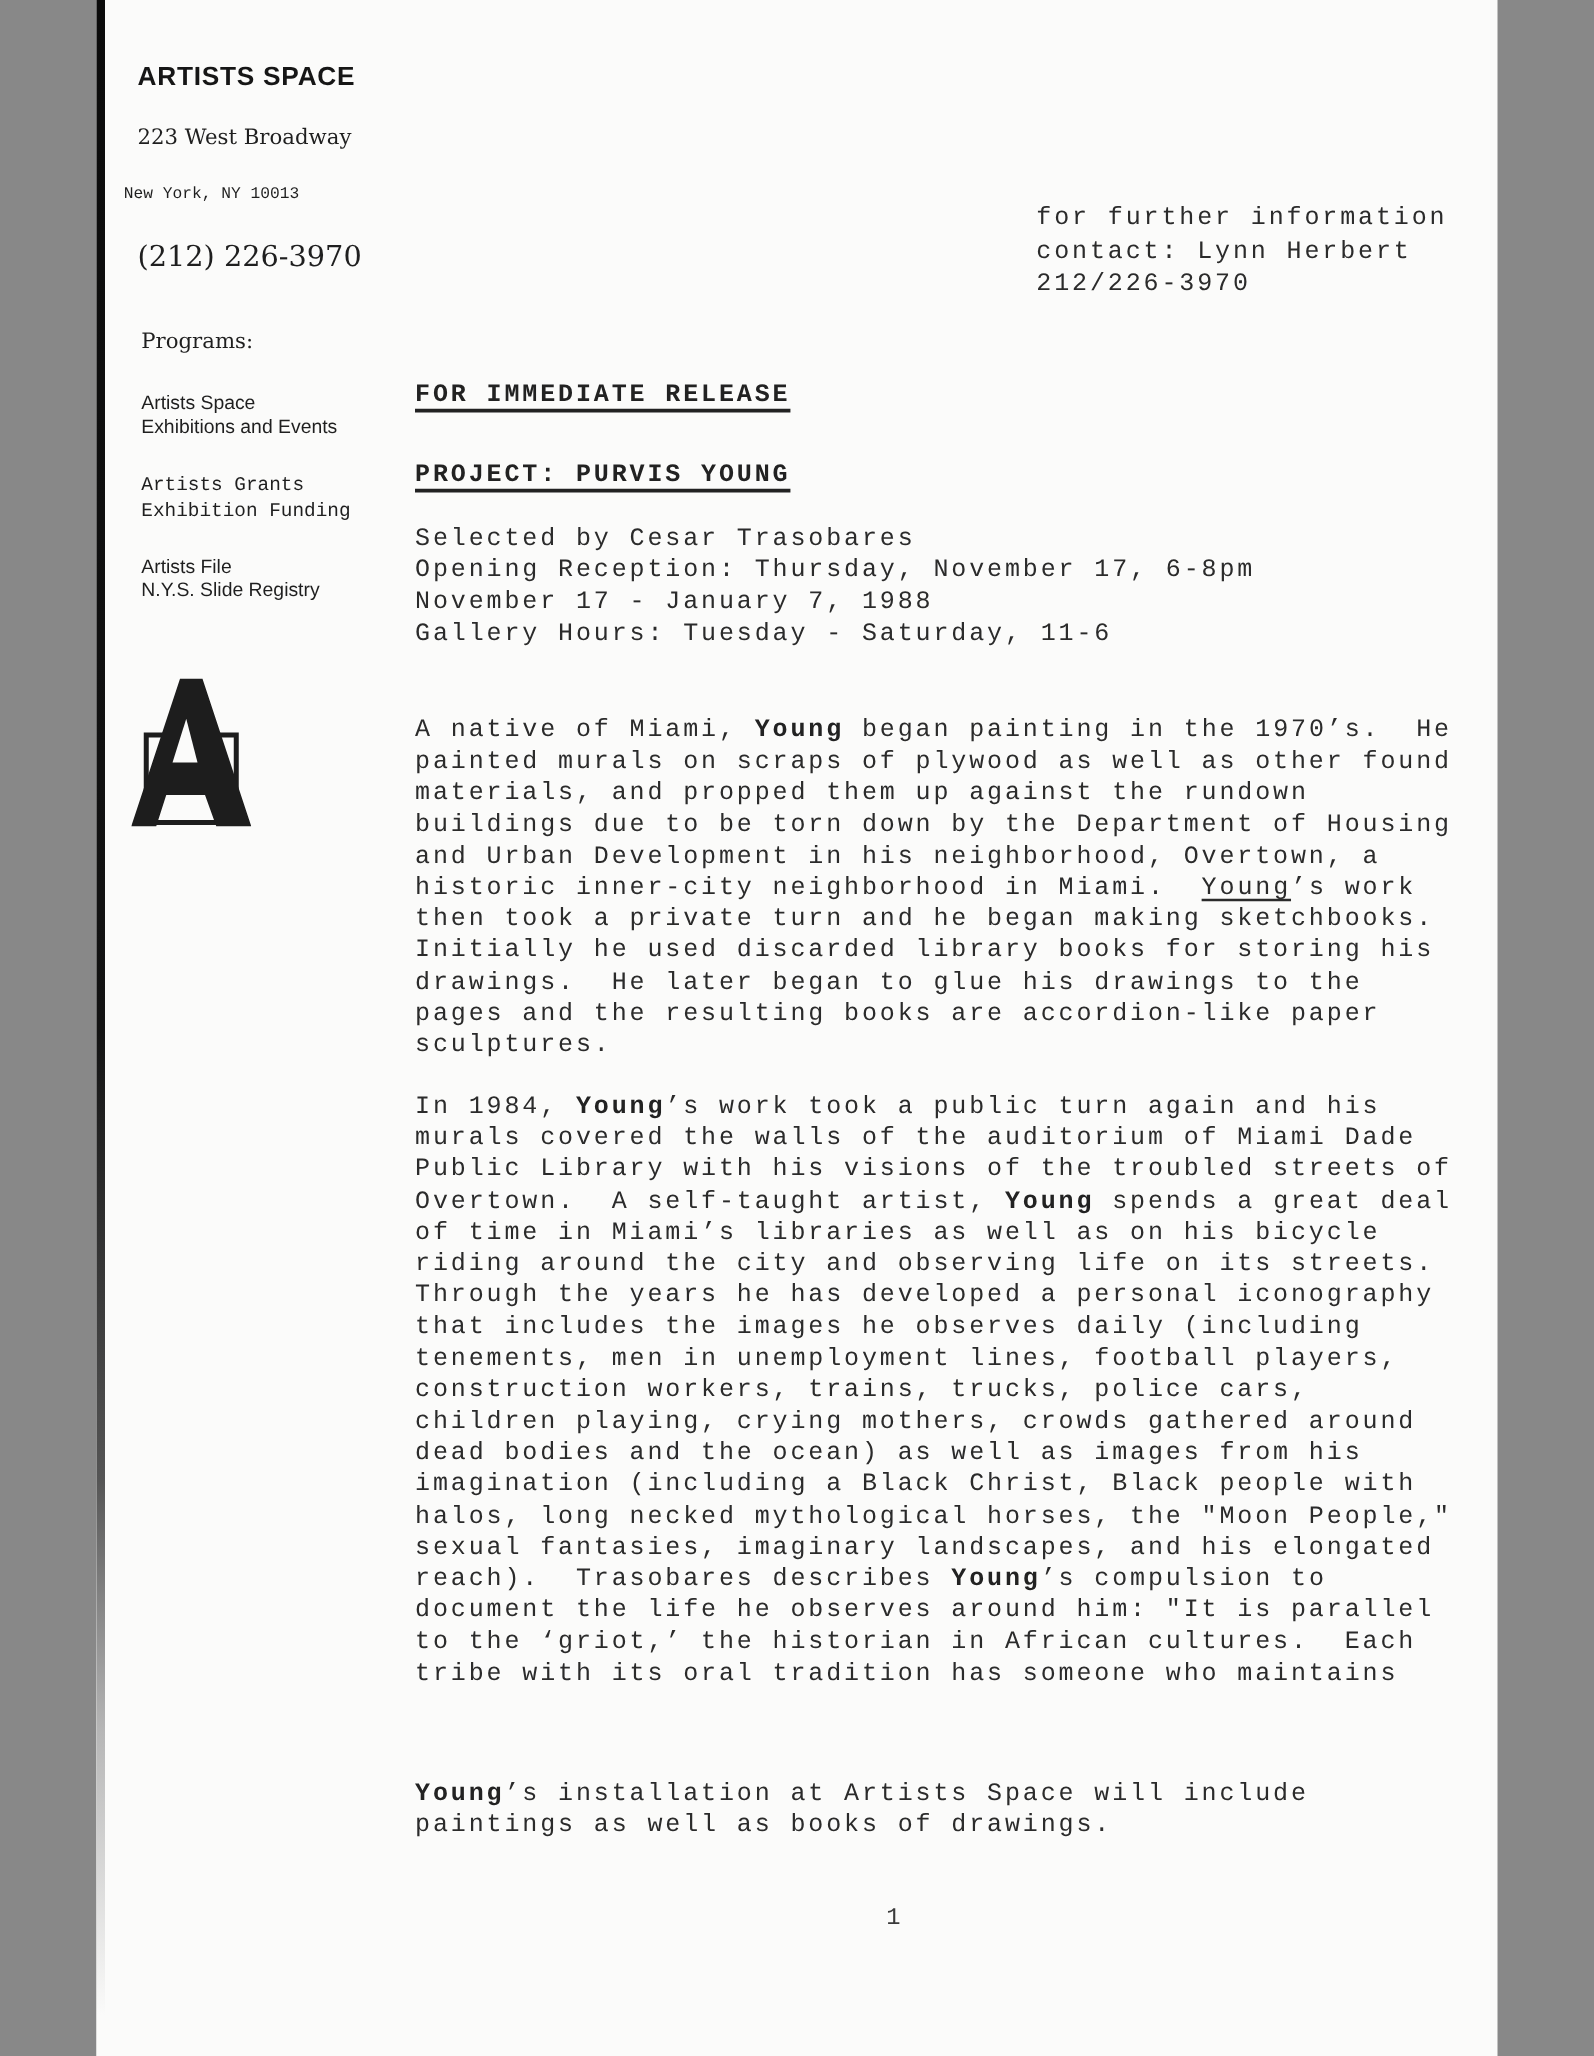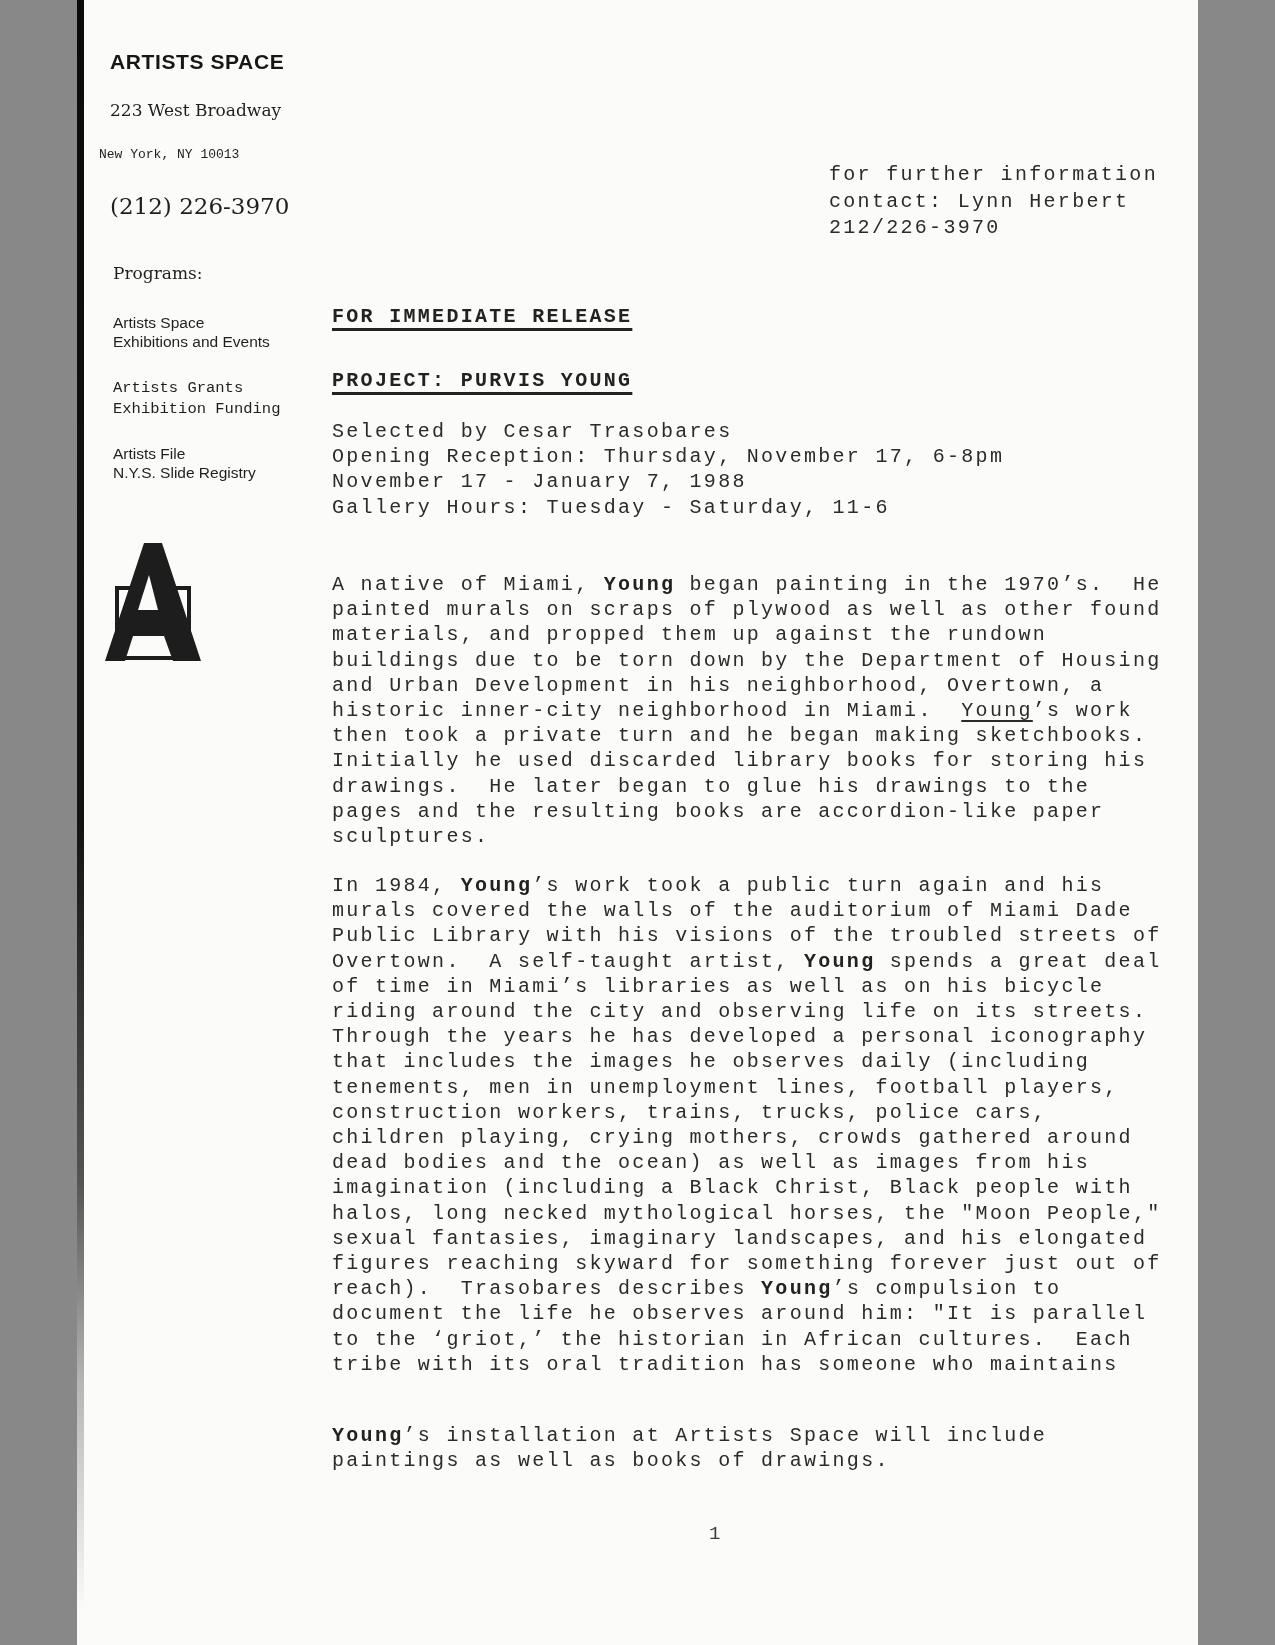--- a/index.html
+++ b/index.html
@@ -136,21 +136,20 @@
       <div class="line"><span>riding around the city and observing life on its streets.</span></div>
       <div class="line"><span>Through the years he has developed a personal iconography</span></div>
       <div class="line"><span>that includes the images he observes daily (including</span></div>
       <div class="line"><span>tenements, men in unemployment lines, football players,</span></div>
       <div class="line"><span>construction workers, trains, trucks, police cars,</span></div>
       <div class="line"><span>children playing, crying mothers, crowds gathered around</span></div>
       <div class="line"><span>dead bodies and the ocean) as well as images from his</span></div>
       <div class="line"><span>imagination (including a Black Christ, Black people with</span></div>
       <div class="line"><span>halos, long necked mythological horses, the "Moon People,"</span></div>
       <div class="line"><span>sexual fantasies, imaginary landscapes, and his elongated</span></div>
-      <div class="line"><span>figures reaching skyward for something forever just out of</span></div>
       <div class="line"><span>reach).  Trasobares describes </span><span class="b">Young</span><span>’s compulsion to</span></div>
       <div class="line"><span>document the life he observes around him: "It is parallel</span></div>
       <div class="line"><span>to the ‘griot,’ the historian in African cultures.  Each</span></div>
       <div class="line"><span>tribe with its oral tradition has someone who maintains</span></div>
     </div>
   <div class="para p3 mono">
       <div class="line"><span class="b">Young</span><span>’s installation at Artists Space will include</span></div>
       <div class="line"><span>paintings as well as books of drawings.</span></div>
     </div>
 

